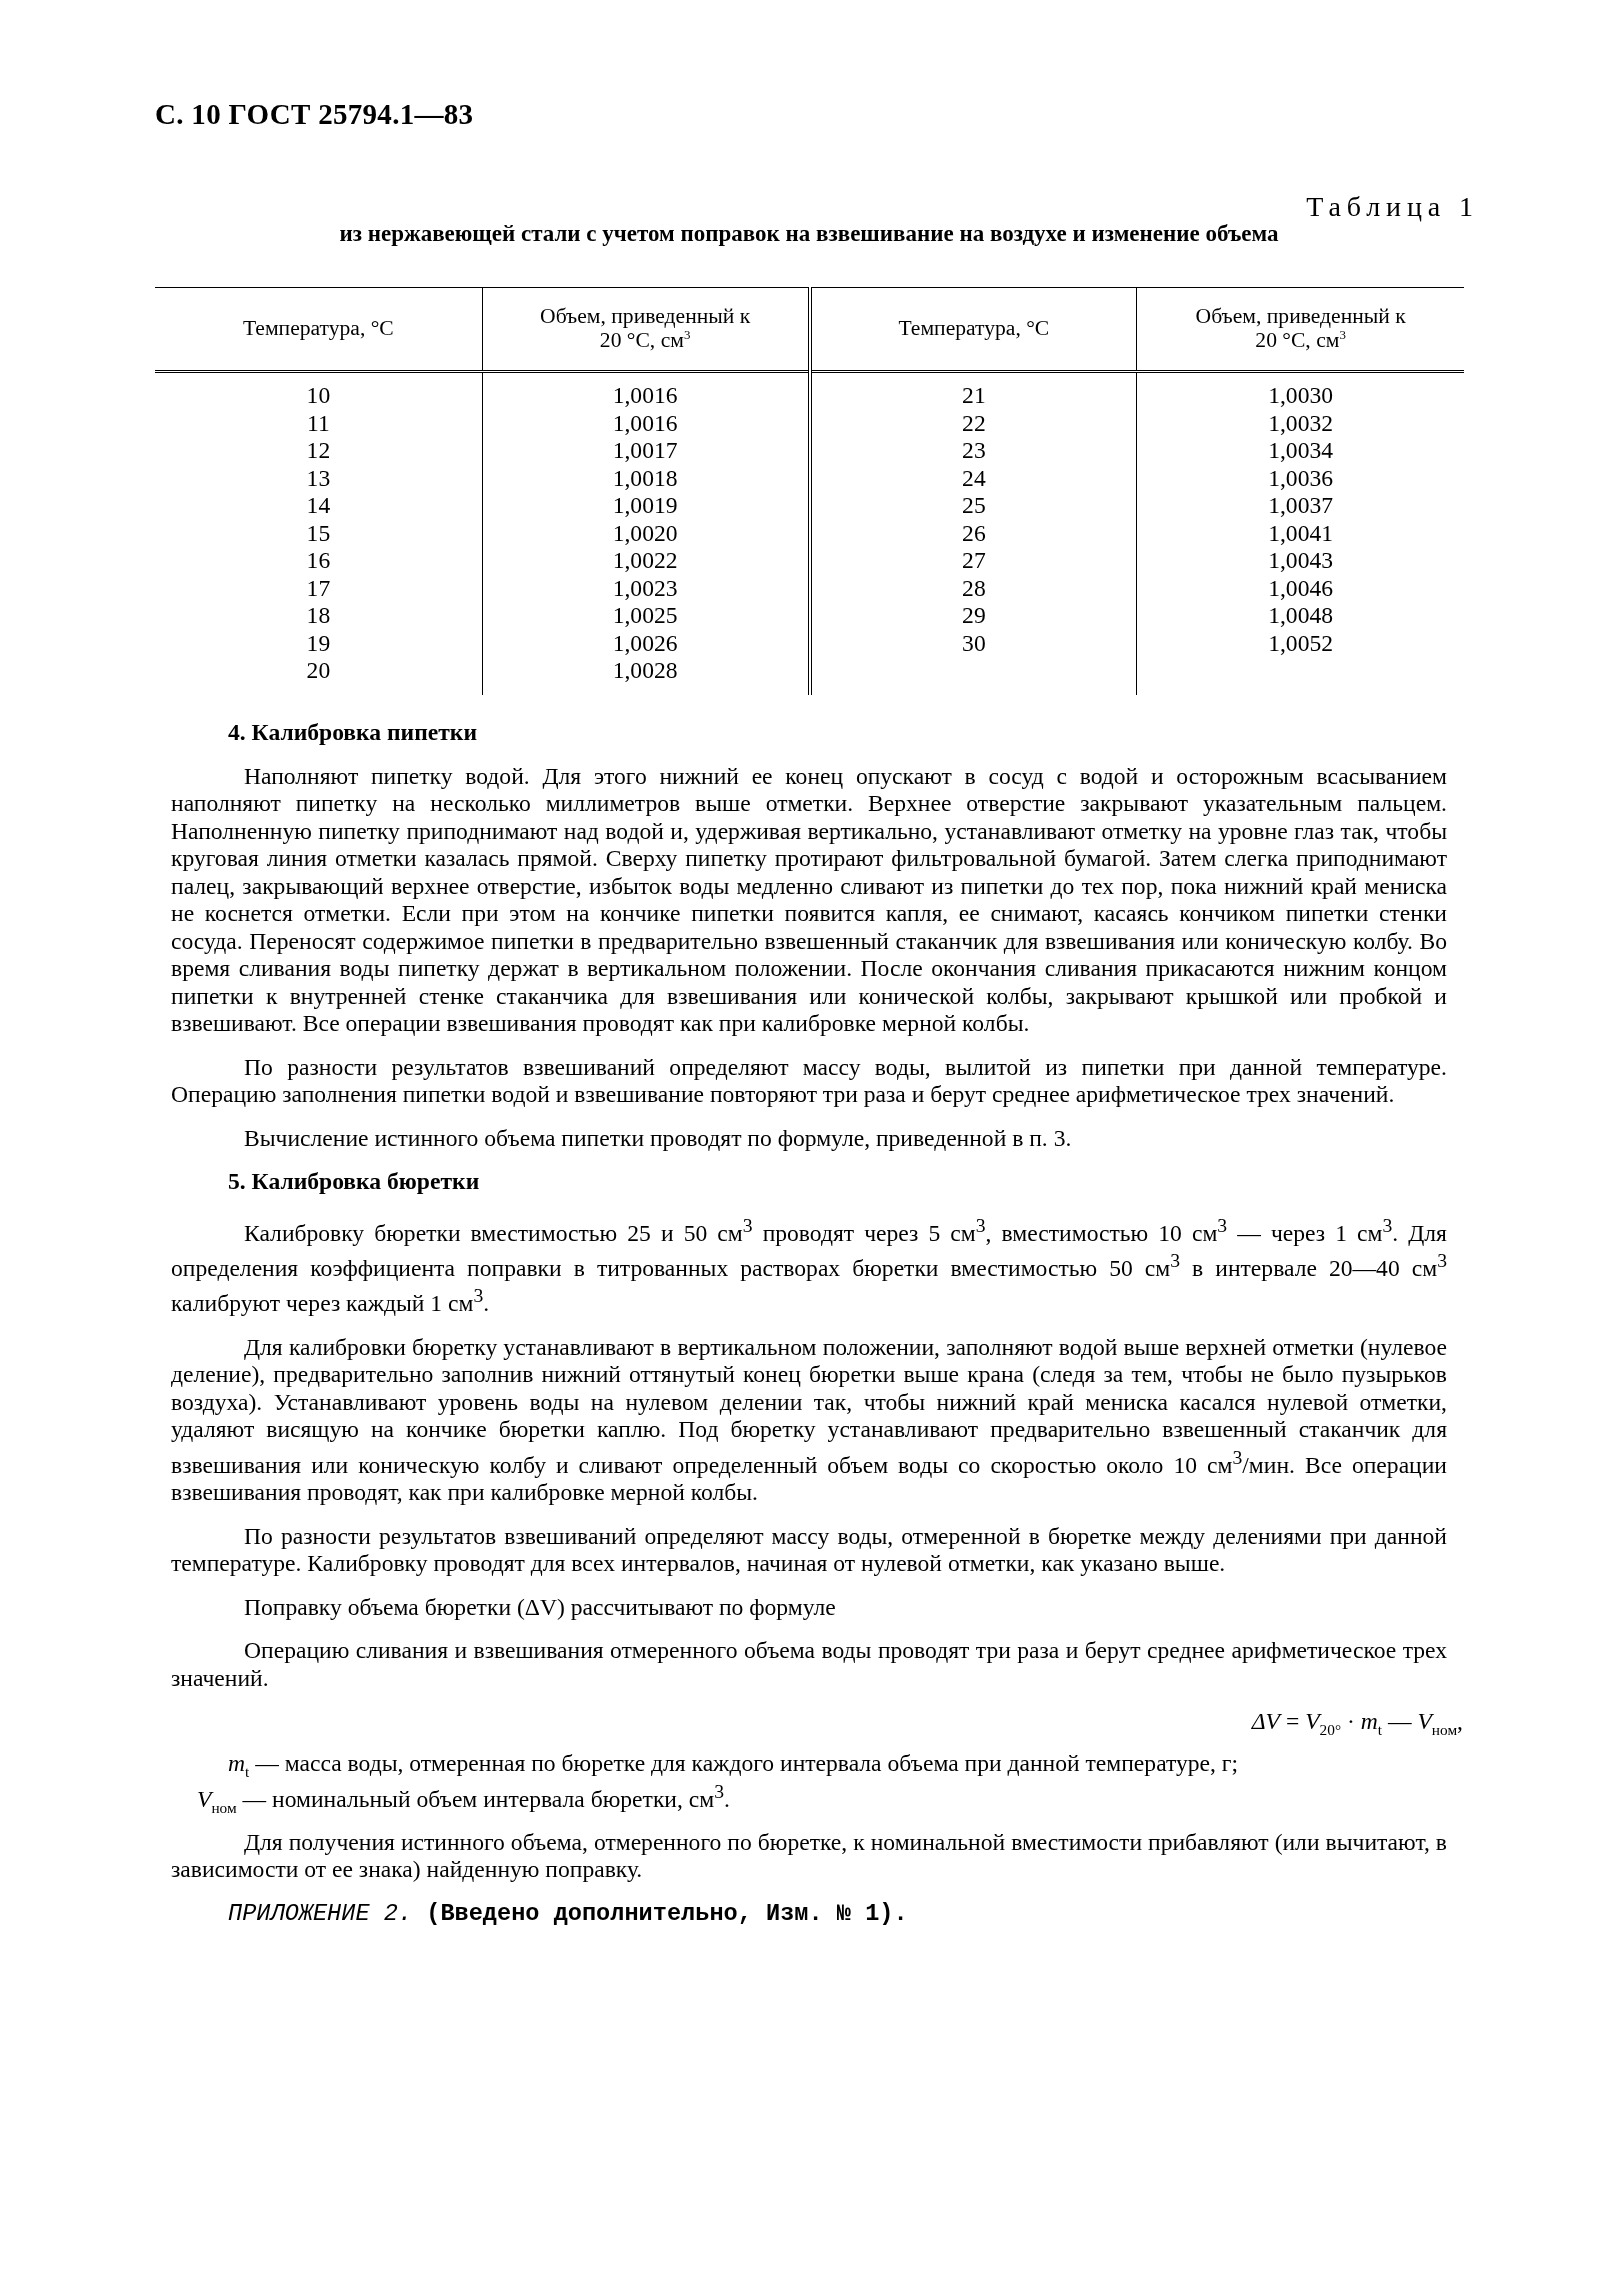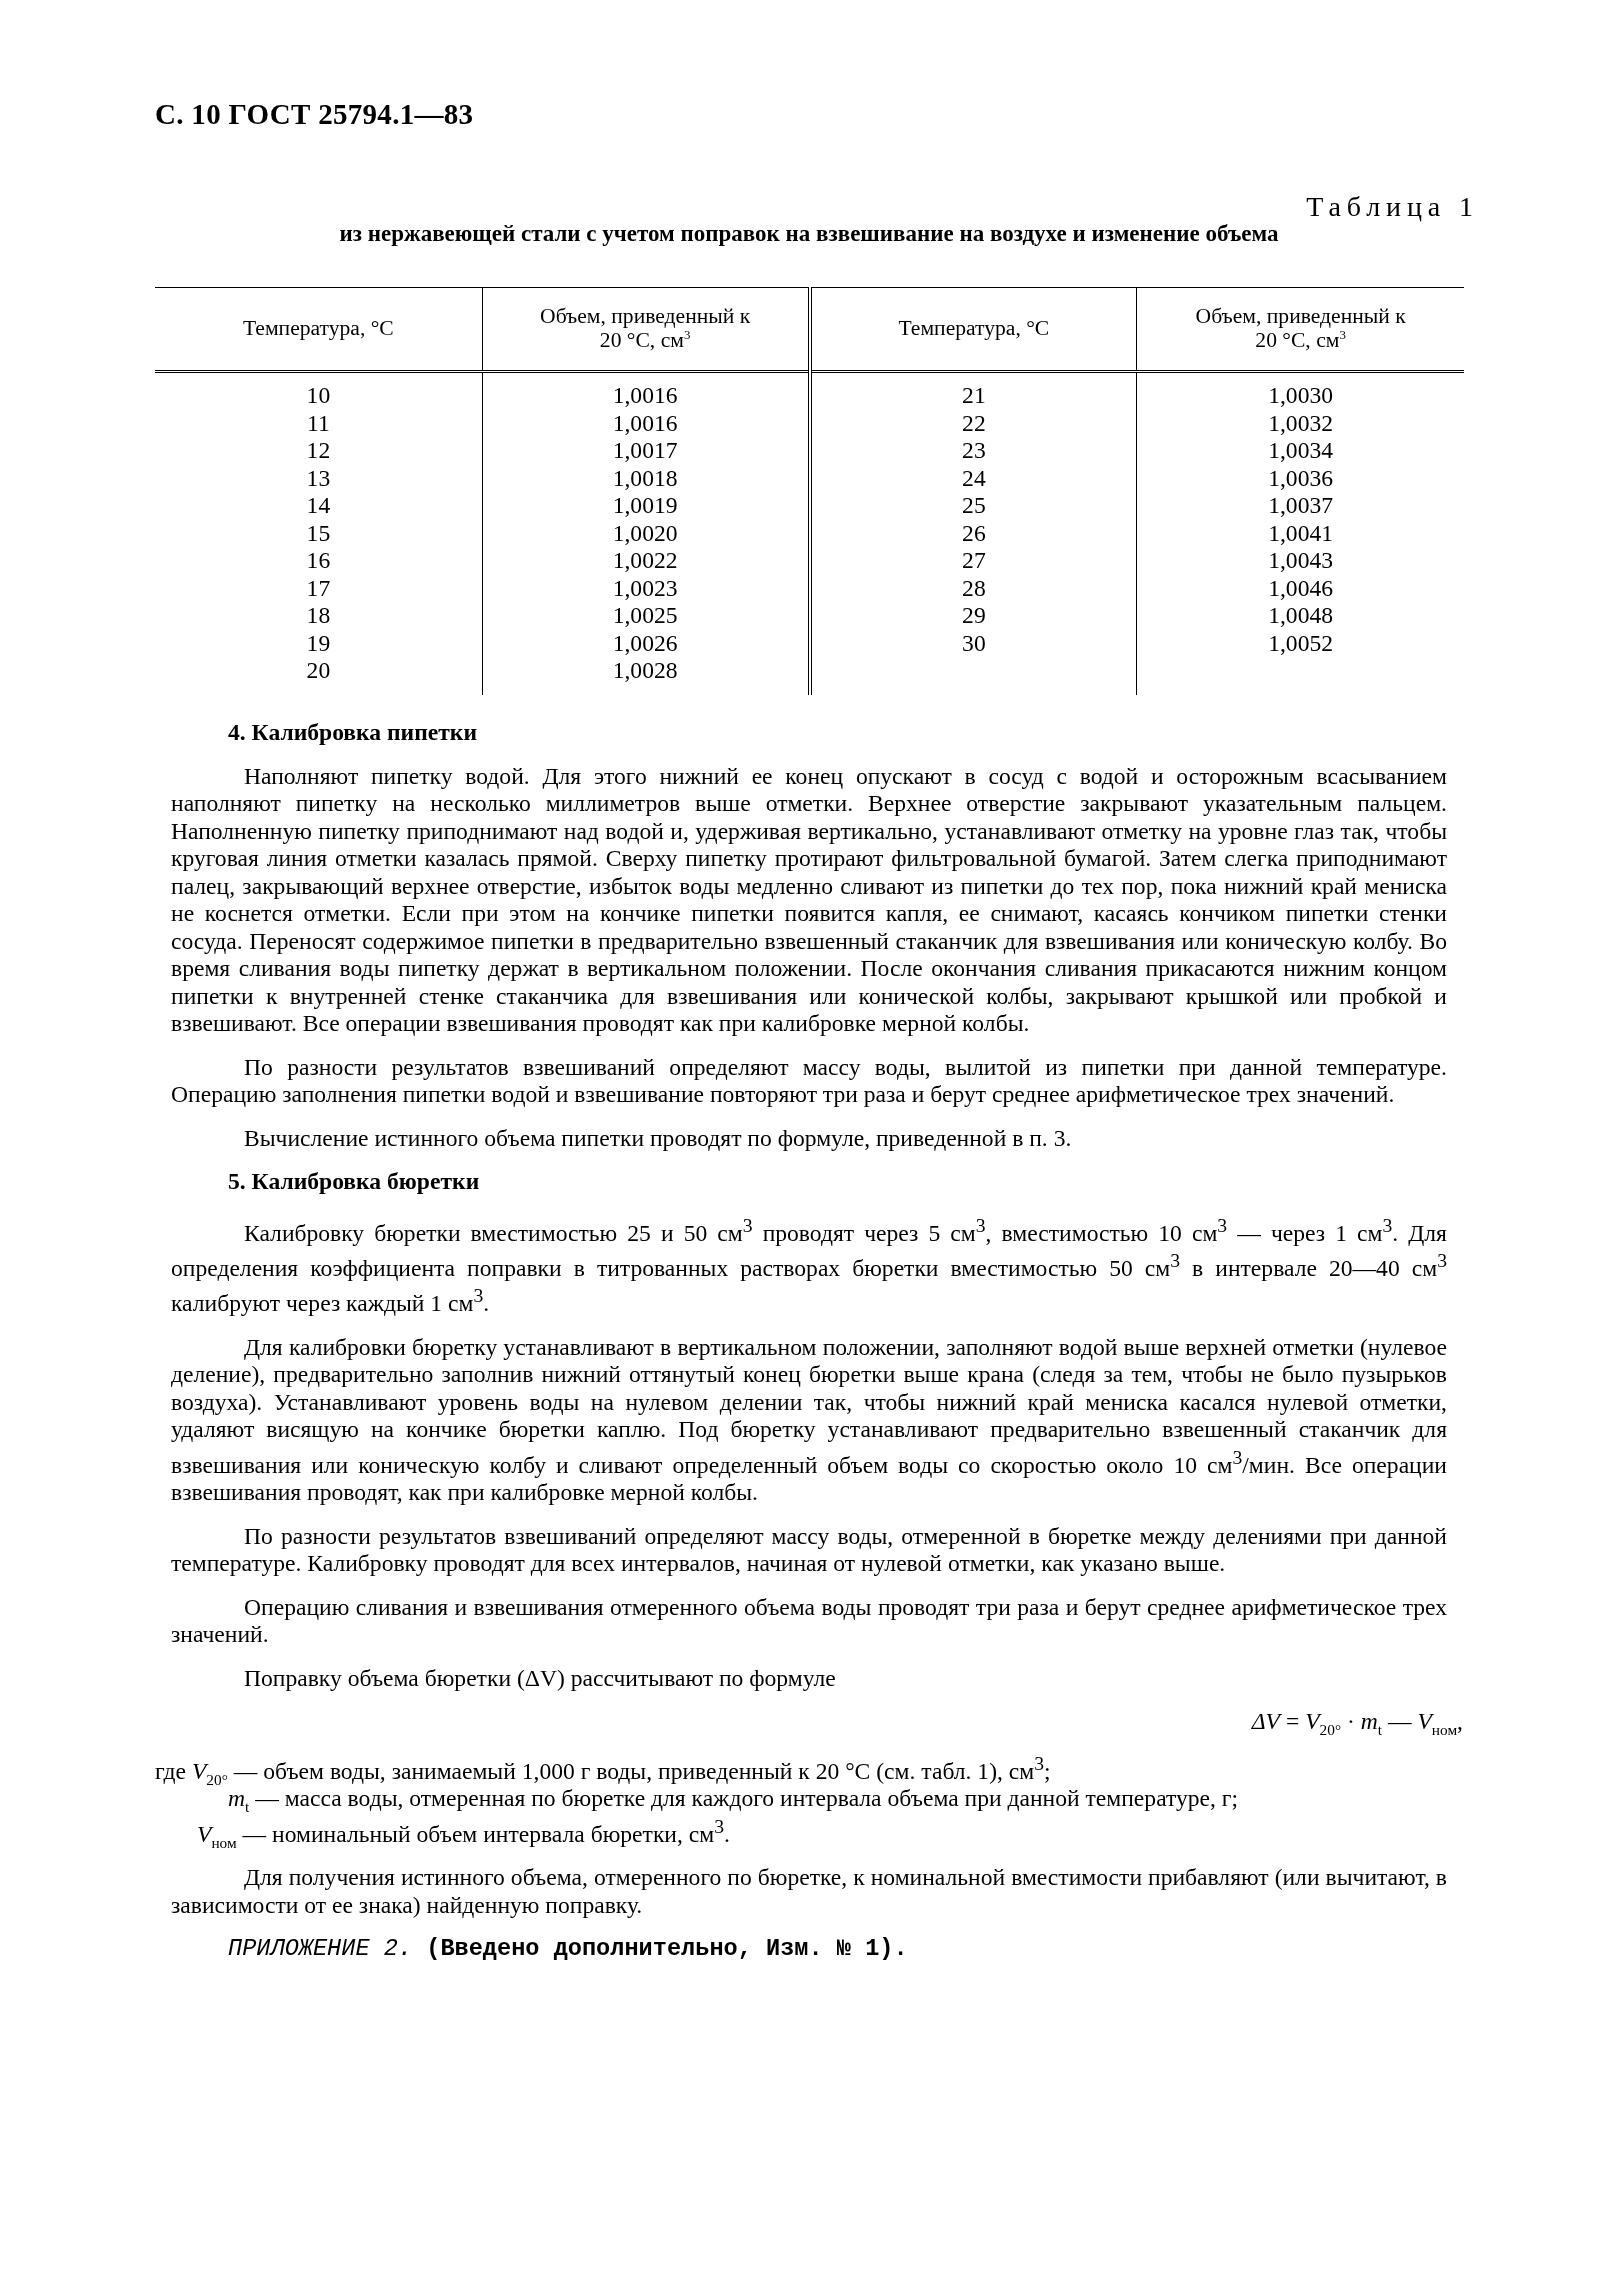--- a/index.html
+++ b/index.html
@@ -129,29 +129,28 @@
 <div class="content">
   <div class="section-heading">4. Калибровка пипетки</div>
   <p>Наполняют пипетку водой. Для этого нижний ее конец опускают в сосуд с водой и осторожным всасыванием наполняют пипетку на несколько миллиметров выше отметки. Верхнее отверстие закрывают указательным пальцем. Наполненную пипетку приподнимают над водой и, удерживая вертикально, устанавливают отметку на уровне глаз так, чтобы круговая линия отметки казалась прямой. Сверху пипетку протирают фильтровальной бумагой. Затем слегка приподнимают палец, закрывающий верхнее отверстие, избыток воды медленно сливают из пипетки до тех пор, пока нижний край мениска не коснется отметки. Если при этом на кончике пипетки появится капля, ее снимают, касаясь кончиком пипетки стенки сосуда. Переносят содержимое пипетки в предварительно взвешенный стаканчик для взвешивания или коническую колбу. Во время сливания воды пипетку держат в вертикальном положении. После окончания сливания прикасаются нижним концом пипетки к внутренней стенке стаканчика для взвешивания или конической колбы, закрывают крышкой или пробкой и взвешивают. Все операции взвешивания проводят как при калибровке мерной колбы.</p>
   <p>По разности результатов взвешиваний определяют массу воды, вылитой из пипетки при данной температуре. Операцию заполнения пипетки водой и взвешивание повторяют три раза и берут среднее арифметическое трех значений.</p>
   <p>Вычисление истинного объема пипетки проводят по формуле, приведенной в п.  3.</p>
 
   <div class="section-heading">5. Калибровка бюретки</div>
   <p><span>Калибровку бюретки вместимостью 25 и 50 см</span><sup>3</sup><span> проводят через 5 см</span><sup>3</sup><span>, вместимостью 10 см</span><sup>3</sup><span> — через 1 см</span><sup>3</sup><span>. Для определения коэффициента поправки в титрованных растворах бюретки вместимостью 50 см</span><sup>3</sup><span> в интервале 20—40 см</span><sup>3</sup><span> калибруют через каждый 1 см</span><sup>3</sup><span>.</span></p>
   <p><span>Для калибровки бюретку устанавливают в вертикальном положении, заполняют водой выше верхней отметки (нулевое деление), предварительно заполнив нижний оттянутый конец бюретки выше крана (следя за тем, чтобы не было пузырьков воздуха). Устанавливают уровень воды на нулевом делении так, чтобы нижний край мениска касался нулевой отметки, удаляют висящую на кончике бюретки каплю. Под бюретку устанавливают предварительно взвешенный стаканчик для взвешивания или коническую колбу и сливают определенный объем воды со скоростью около 10 см</span><sup>3</sup><span>/мин. Все операции взвешивания проводят, как при калибровке мерной колбы.</span></p>
   <p>По разности результатов взвешиваний определяют массу воды, отмеренной в бюретке между делениями при данной температуре. Калибровку проводят для всех интервалов, начиная от нулевой отметки, как указано выше.</p>
+  <p>Поправку  объема бюретки (ΔV) рассчитывают по формуле</p>
   <p>Операцию сливания и взвешивания отмеренного объема воды проводят три раза и берут среднее арифметическое трех значений.</p>
-  <p>Поправку  объема бюретки (ΔV) рассчитывают по формуле</p>
 
   <div class="formula">
     <i>ΔV</i><span> = </span><i>V</i><sub>20°</sub><span> · </span><i>m</i><sub>t</sub><span> — </span><i>V</i><sub>ном</sub><span>,</span>
   </div>
 
   <div class="defs">
-    <div class="d1"><span>где </span><i>V</i><sub>20°</sub><span> — объем воды, занимаемый 1,000 г воды, приведенный к 20 °С (см.  табл.  1), см</span><sup>3</sup><span>;</span></div>
     <div class="d2"><i>m</i><sub>t</sub><span> — масса воды, отмеренная по бюретке для каждого интервала объема при данной температуре, г;</span></div>
     <div class="d3"><i>V</i><sub>ном</sub><span> — номинальный объем интервала бюретки, см</span><sup>3</sup><span>.</span></div>
   </div>
 
   <p>Для получения истинного объема, отмеренного по бюретке, к номинальной вместимости прибавляют (или вычитают, в зависимости от ее знака) найденную поправку.</p>
 
   <div class="appendix">
     <span class="it">ПРИЛОЖЕНИЕ 2.</span><span class="bd"> (Введено дополнительно, Изм. № 1).</span>
   </div>
 </div>

